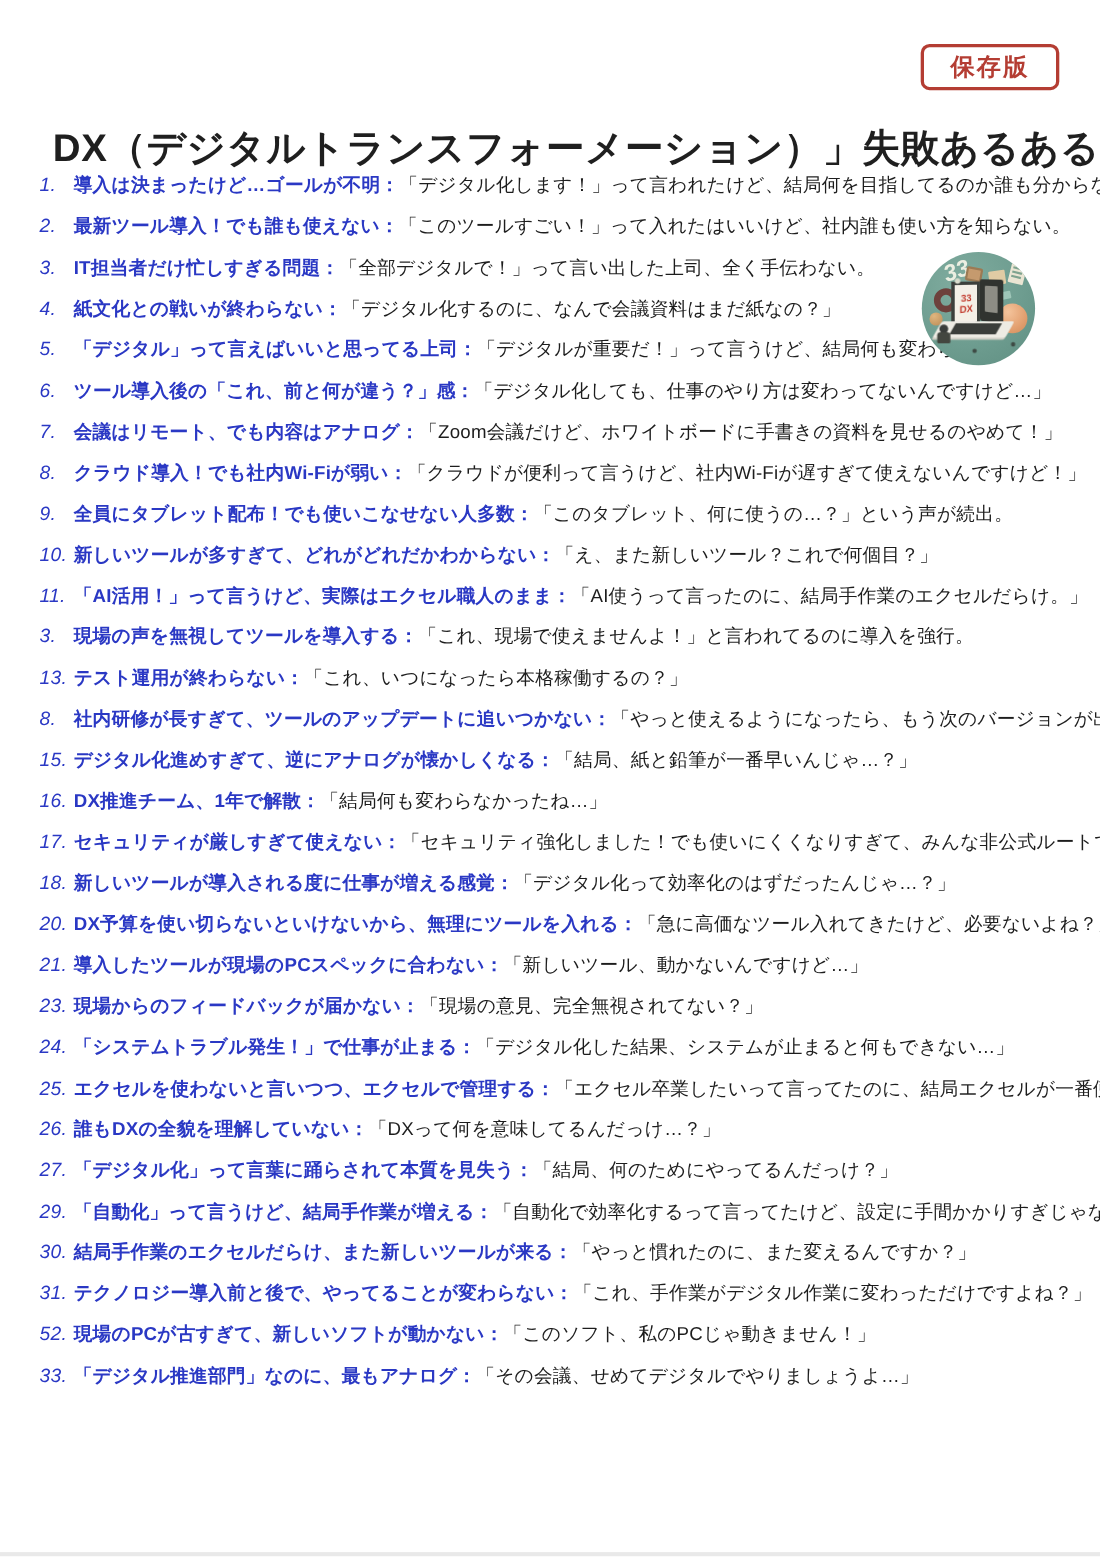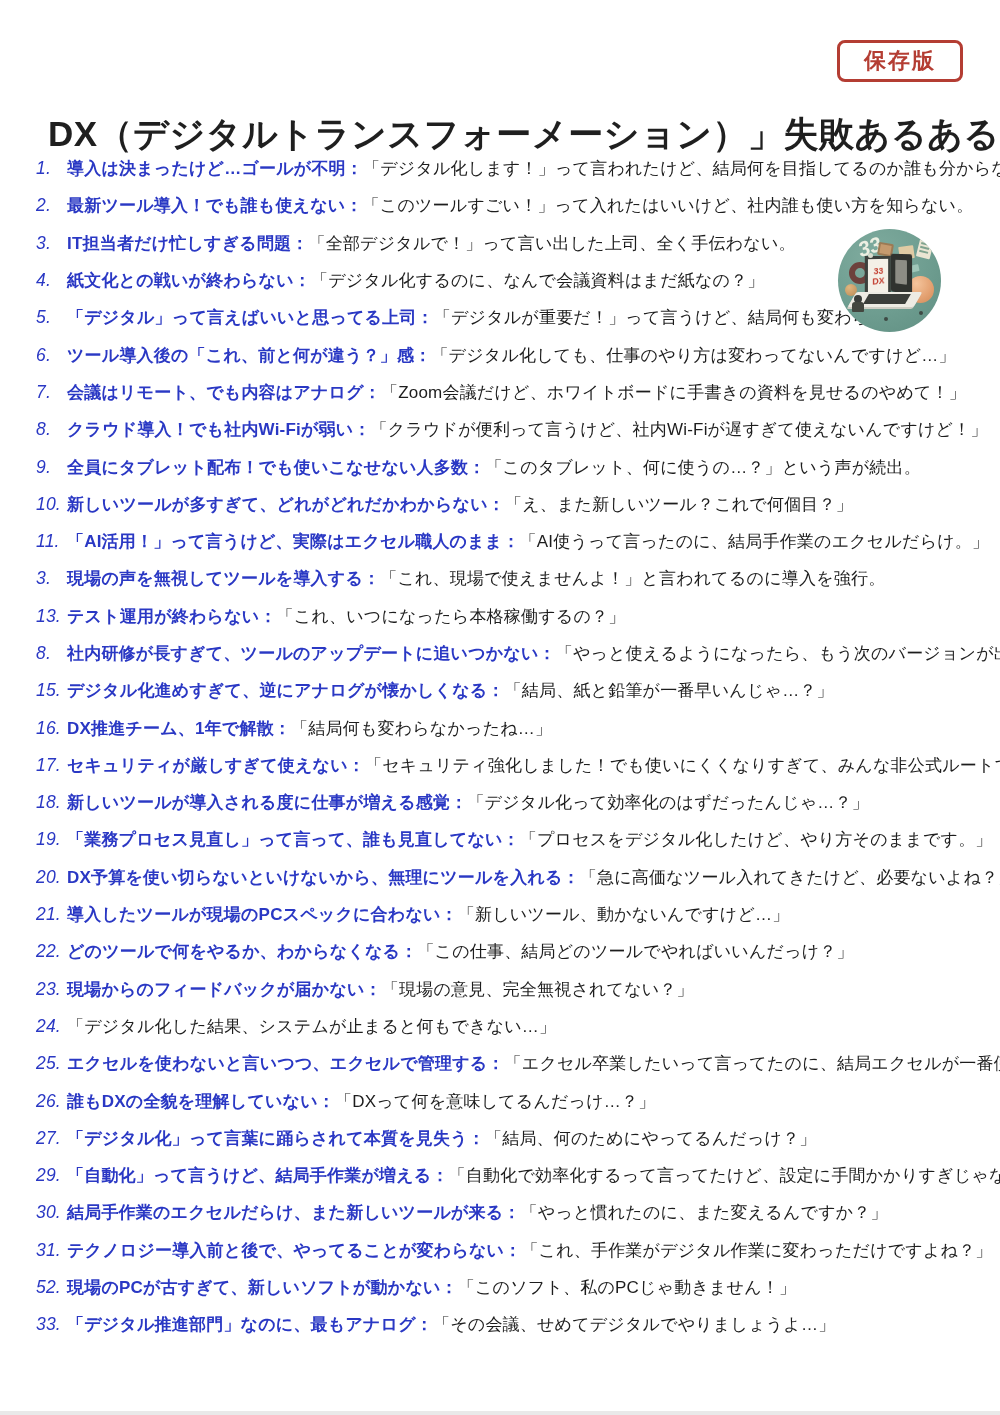--- a/index.html
+++ b/index.html
@@ -167,46 +167,37 @@
     <span class="num">17.</span>
     <span class="lead">セキュリティが厳しすぎて使えない：</span>
     <span class="quote">「セキュリティ強化しました！でも使いにくくなりすぎて、みんな非公式ルートでやってる。」</span>
   </li>
     <li class="item">
     <span class="num">18.</span>
     <span class="lead">新しいツールが導入される度に仕事が増える感覚：</span>
     <span class="quote">「デジタル化って効率化のはずだったんじゃ…？」</span>
   </li>
     <li class="item">
-    <span class="num">19.</span>
-    <span class="lead">「業務プロセス見直し」って言って、誰も見直してない：</span>
-    <span class="quote">「プロセスをデジタル化したけど、やり方そのままです。」</span>
-  </li>
-    <li class="item">
     <span class="num">20.</span>
     <span class="lead">DX予算を使い切らないといけないから、無理にツールを入れる：</span>
     <span class="quote">「急に高価なツール入れてきたけど、必要ないよね？」</span>
   </li>
     <li class="item">
     <span class="num">21.</span>
     <span class="lead">導入したツールが現場のPCスペックに合わない：</span>
     <span class="quote">「新しいツール、動かないんですけど…」</span>
   </li>
     <li class="item">
-    <span class="num">22.</span>
-    <span class="lead">どのツールで何をやるか、わからなくなる：</span>
-    <span class="quote">「この仕事、結局どのツールでやればいいんだっけ？」</span>
-  </li>
-    <li class="item">
     <span class="num">23.</span>
     <span class="lead">現場からのフィードバックが届かない：</span>
     <span class="quote">「現場の意見、完全無視されてない？」</span>
   </li>
     <li class="item">
     <span class="num">24.</span>
+    <span class="lead">「システムトラブル発生！」で仕事が止まる：</span>
     <span class="quote">「デジタル化した結果、システムが止まると何もできない…」</span>
   </li>
     <li class="item">
     <span class="num">25.</span>
     <span class="lead">エクセルを使わないと言いつつ、エクセルで管理する：</span>
     <span class="quote">「エクセル卒業したいって言ってたのに、結局エクセルが一番便利。」</span>
   </li>
     <li class="item">
     <span class="num">26.</span>
     <span class="lead">誰もDXの全貌を理解していない：</span>

